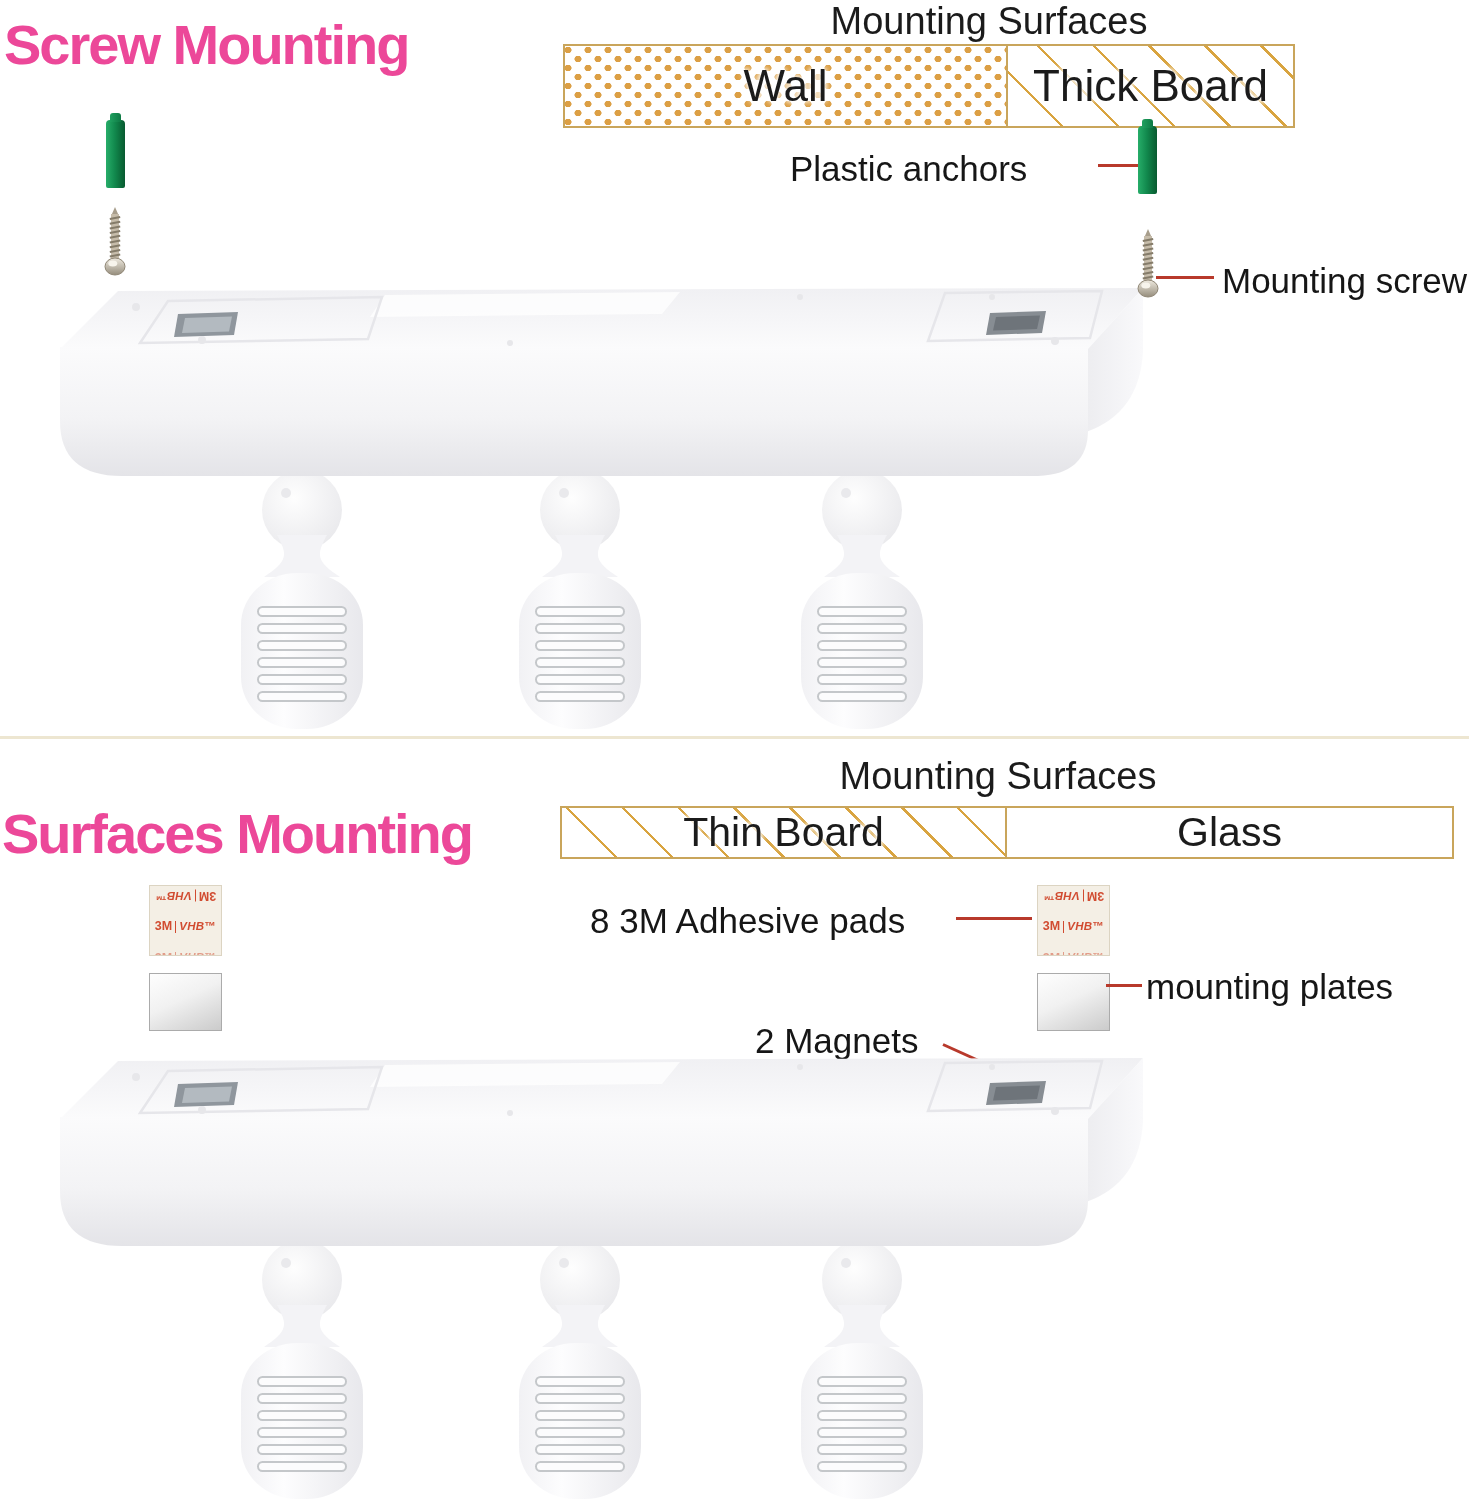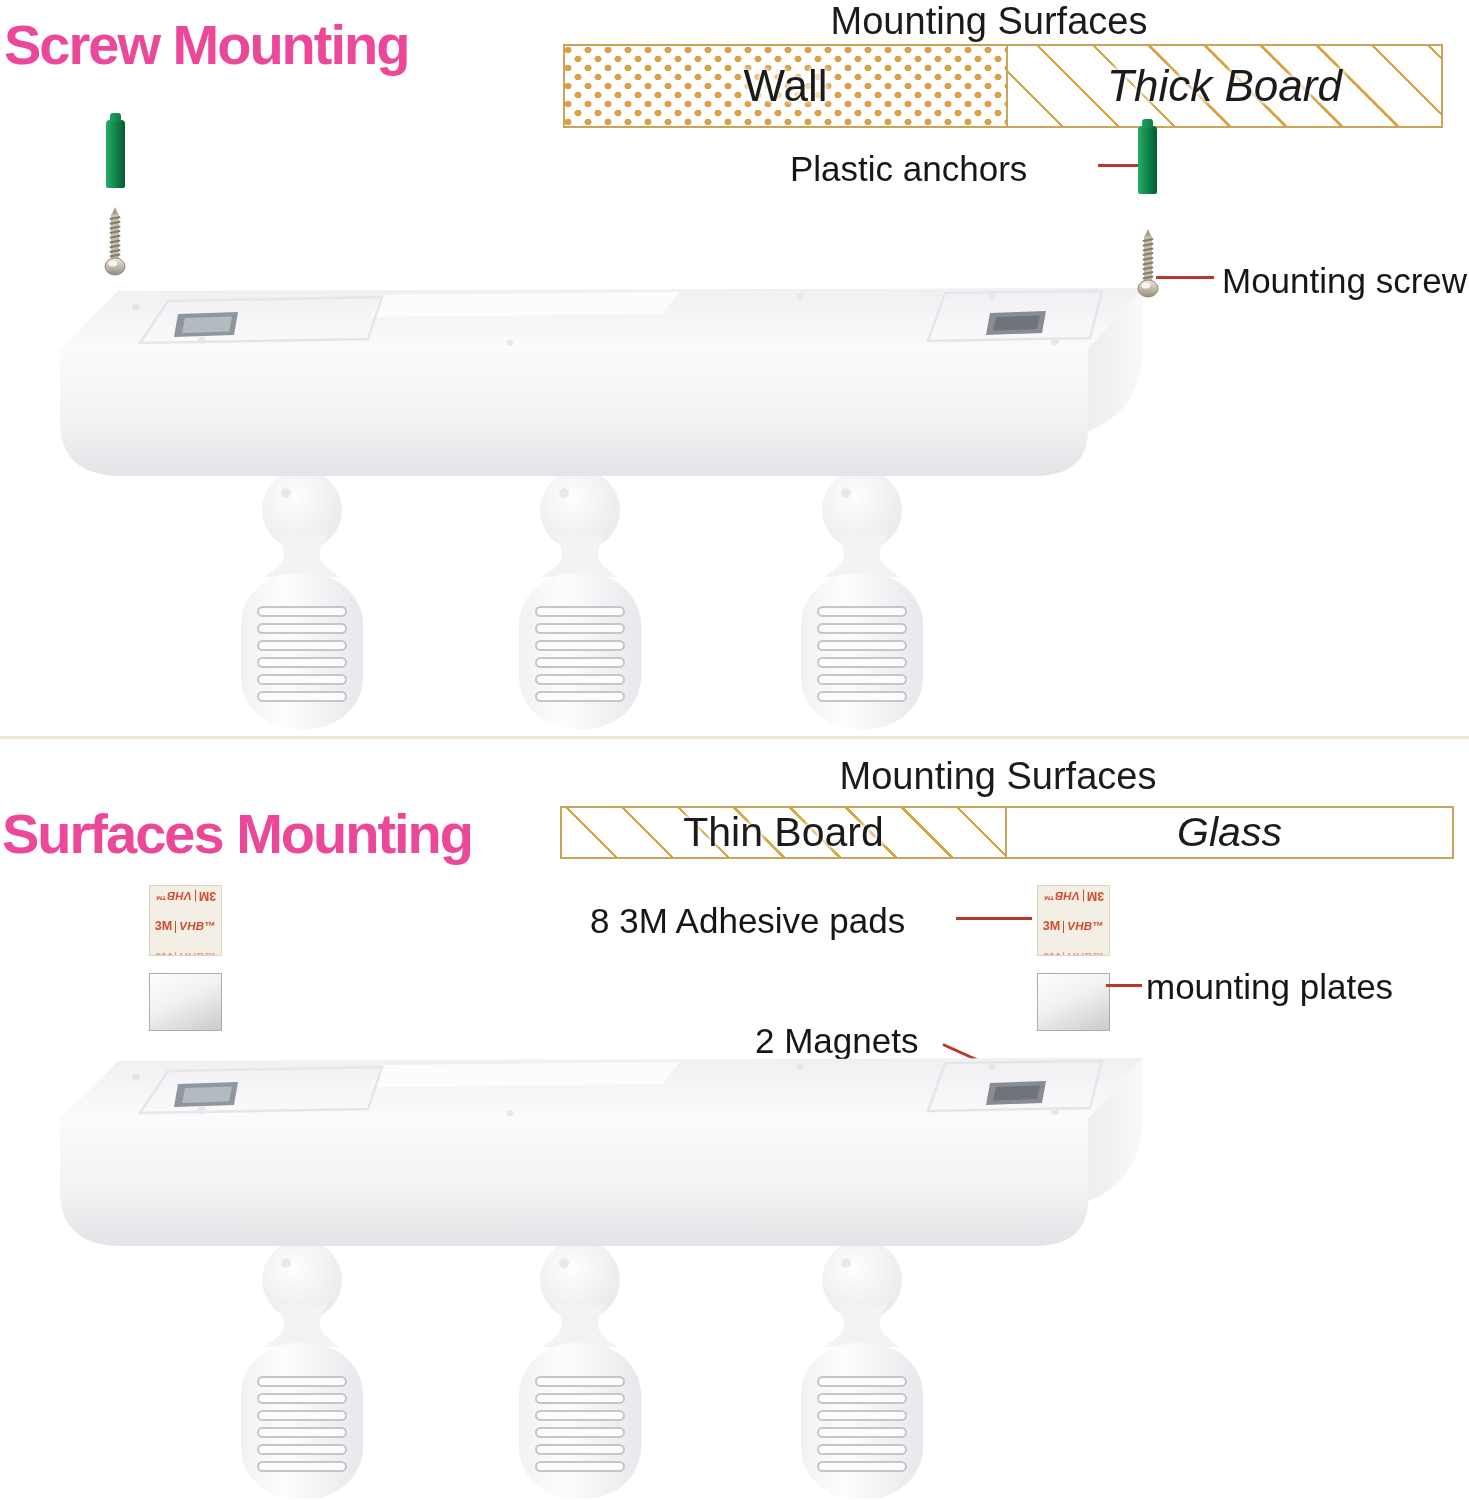--- a/index.html
+++ b/index.html
@@ -25,21 +25,21 @@
   }
   .dots{
     background-image:
       radial-gradient(#DC9F44 3.2px, transparent 3.9px),
       radial-gradient(#DC9F44 3.2px, transparent 3.9px);
     background-size:20px 18px;background-position:3px 4px,13px 13px;
   }
   .hatch{
     background-image:repeating-linear-gradient(45deg, transparent 0, transparent 37px, #D9A43F 37px, #D9A43F 39.5px);
   }
-  .cell-right{border-left:2px solid #C9A55B;font-style:italic;}
+  .cell-right{border-left:2px solid #C9A55B;}
   .label{font-size:35px;color:#161616;white-space:nowrap;line-height:1.22;}
   .r{text-align:left;}
   .line{position:absolute;height:3px;background:#B8392B;}
   .line-diag{transform-origin:0 50%;}
   .anchor{
     position:absolute;width:19px;height:68px;border-radius:4px 4px 2px 2px;
     background:linear-gradient(90deg,#27AD69 0%,#128A4E 45%,#0B6B3A 80%,#095A31 100%);
     z-index:6;
   }
   .anchor::before{
@@ -157,21 +157,21 @@
         <circle cx="952" cy="14" r="3" fill="#E7E7EA"></circle>
         <circle cx="1015" cy="58" r="4" fill="#E7E7EA"></circle>
       </symbol>
     </defs>
   </svg>
 
   <div class="abs heading" style="left:4px;top:14px">Screw Mounting</div>
 
   <div class="abs surfaces-title" style="left:549px;top:0px;width:880px">Mounting Surfaces</div>
 
-  <div class="abs surface-bar" style="left:563px;top:44px;width:880px;height:84px">
+  <div class="abs surface-bar" style="left:563px;top:44px;width:732px;height:84px">
     <div class="cell dots" style="width:441px;font-size:44px">
       <span>Wall</span>
     </div>
     <div class="cell cell-right hatch" style="flex:1;font-size:44px">
       <span>Thick Board</span>
     </div>
   </div>
 
   <div class="anchor" style="left:106px;top:120px"></div>
   <svg class="screw-svg" style="left:104px;top:206px" width="22" height="70">

